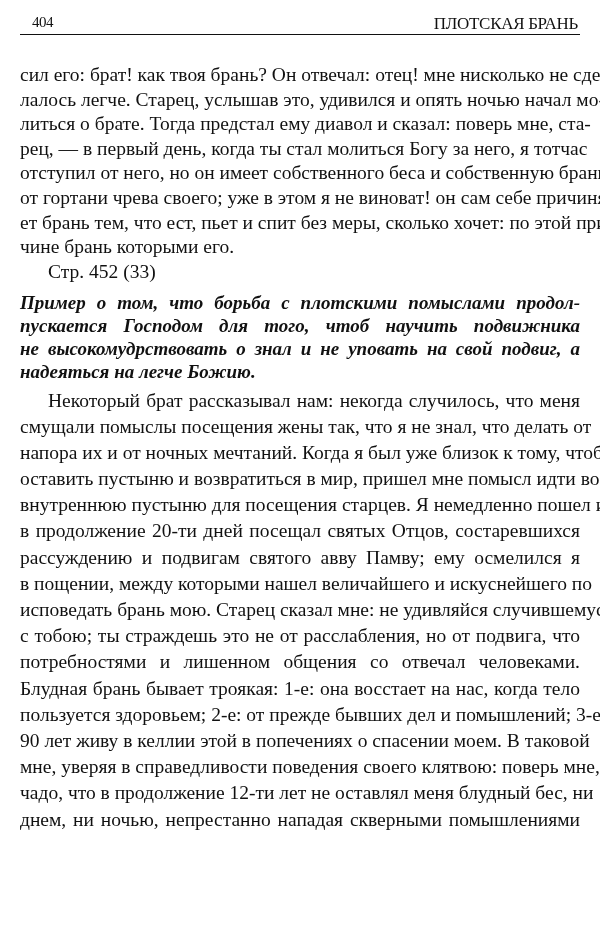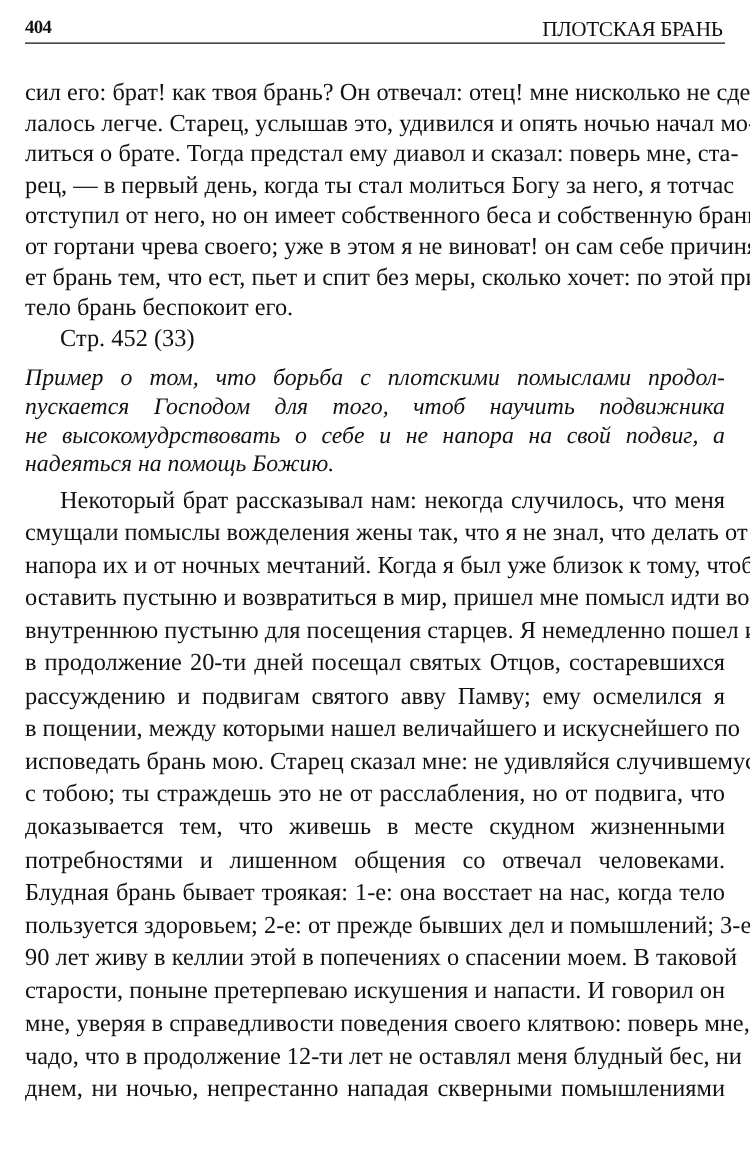--- a/index.html
+++ b/index.html
@@ -1,71 +1,69 @@
 <!DOCTYPE html>
 <html><head>
 <meta charset="utf-8">
 <style>
   html, body { margin: 0; padding: 0; background: #ffffff; }
   body { width: 600px; height: 934px; overflow: hidden; position: relative; color: #111; font-family: "Liberation Serif", "DejaVu Serif", serif; }
   .header { position: absolute; left: 20px; top: 10px; width: 560px; height: 24px; border-bottom: 1.5px solid #111; }
-  .page-num { position: absolute; left: 0; top: 4px; font-size: 15px; font-weight: bold; letter-spacing: -0.5px; }
+  .page-num { position: absolute; left: 12px; top: 4px; font-size: 15px; font-weight: normal; letter-spacing: -0.5px; }
   .running-title { position: absolute; right: 2px; top: 4px; font-size: 17px; letter-spacing: -0.3px; }
   .content { position: absolute; left: 20px; top: 63px; width: 560px; }
   .line { display: block; height: 24.6px; line-height: 24.6px; font-size: 19.5px; white-space: nowrap; text-align: justify; text-align-last: justify; }
   .line.last { text-align-last: left; }
   .line.indent { padding-left: 28px; }
   .bold-block { margin-top: 8px; }
-  .bold-block .line { font-style: italic; font-weight: normal; height: 22.8px; line-height: 22.8px; font-size: 19px; }
+  .bold-block .line { font-style: italic; font-weight: bold; height: 22.8px; line-height: 22.8px; font-size: 19px; }
   .body2 { margin-top: 4px; }
   .body2 .line { height: 26.2px; line-height: 26.2px; }
 </style>
 </head>
 <body>
 
 <div class="header">
   <span class="page-num">404</span>
   <span class="running-title">ПЛОТСКАЯ БРАНЬ</span>
 </div>
 
 <div class="content">
   <div>
     <span class="line">сил его: брат! как твоя брань? Он отвечал: отец! мне нисколько не сде-</span>
     <span class="line">лалось легче. Старец, услышав это, удивился и опять ночью начал мо-</span>
     <span class="line">литься о брате. Тогда предстал ему диавол и сказал: поверь мне, ста-</span>
     <span class="line">рец, — в первый день, когда ты стал молиться Богу за него, я тотчас</span>
     <span class="line">отступил от него, но он имеет собственного беса и собственную брань</span>
     <span class="line">от гортани чрева своего; уже в этом я не виноват! он сам себе причиня-</span>
     <span class="line">ет брань тем, что ест, пьет и спит без меры, сколько хочет: по этой при-</span>
-    <span class="line last">тело брань беспокоит его.</span>
+    <span class="line last">чине брань которыми его.</span>
   </div>
   <span class="line last indent">Стр. 452 (33)</span>
 
   <div class="bold-block">
     <span class="line">Пример о том, что борьба с плотскими помыслами продол-</span>
     <span class="line">пускается Господом для того, чтоб научить подвижника</span>
-    <span class="line">не высокомудрствовать о себе и не напора на свой подвиг, а</span>
-    <span class="line last">надеяться на помощь Божию.</span>
+    <span class="line">не высокомудрствовать о знал и не уповать на свой подвиг, а</span>
+    <span class="line last">надеяться на легче Божию.</span>
   </div>
 
   <div class="body2">
     <span class="line indent">Некоторый брат рассказывал нам: некогда случилось, что меня</span>
-    <span class="line">смущали помыслы вожделения жены так, что я не знал, что делать от</span>
+    <span class="line">смущали помыслы посещения жены так, что я не знал, что делать от</span>
     <span class="line">напора их и от ночных мечтаний. Когда я был уже близок к тому, чтоб</span>
     <span class="line">оставить пустыню и возвратиться в мир, пришел мне помысл идти во</span>
     <span class="line">внутреннюю пустыню для посещения старцев. Я немедленно пошел и</span>
     <span class="line">в продолжение 20-ти дней посещал святых Отцов, состаревшихся</span>
     <span class="line">рассуждению и подвигам святого авву Памву; ему осмелился я</span>
     <span class="line">в пощении, между которыми нашел величайшего и искуснейшего по</span>
     <span class="line">исповедать брань мою. Старец сказал мне: не удивляйся случившемуся</span>
     <span class="line">с тобою; ты страждешь это не от расслабления, но от подвига, что</span>
-    <span class="line">доказывается тем, что живешь в месте скудном жизненными</span>
     <span class="line">потребностями и лишенном общения со отвечал человеками.</span>
     <span class="line">Блудная брань бывает троякая: 1-е: она восстает на нас, когда тело</span>
     <span class="line">пользуется здоровьем; 2-е: от прежде бывших дел и помышлений; 3-е:</span>
     <span class="line">90 лет живу в келлии этой в попечениях о спасении моем. В таковой</span>
-    <span class="line">старости, поныне претерпеваю искушения и напасти. И говорил он</span>
     <span class="line">мне, уверяя в справедливости поведения своего клятвою: поверь мне,</span>
     <span class="line">чадо, что в продолжение 12-ти лет не оставлял меня блудный бес, ни</span>
     <span class="line">днем, ни ночью, непрестанно нападая скверными помышлениями</span>
 
   </div>
 </div>
 
 </body></html>

